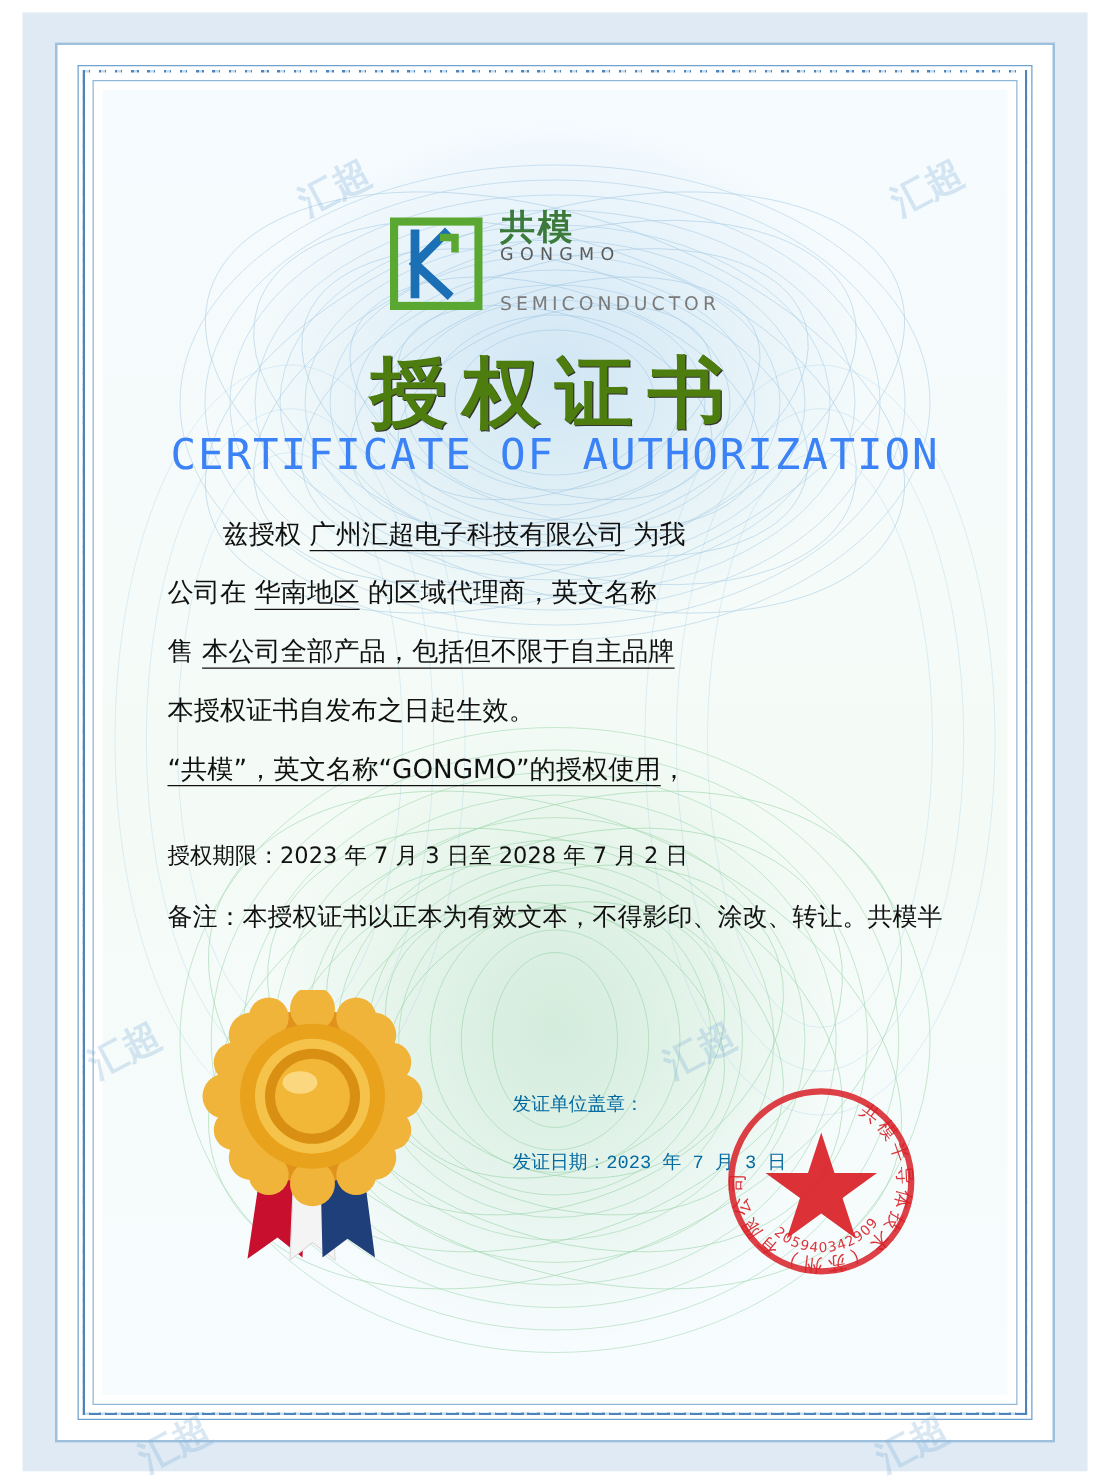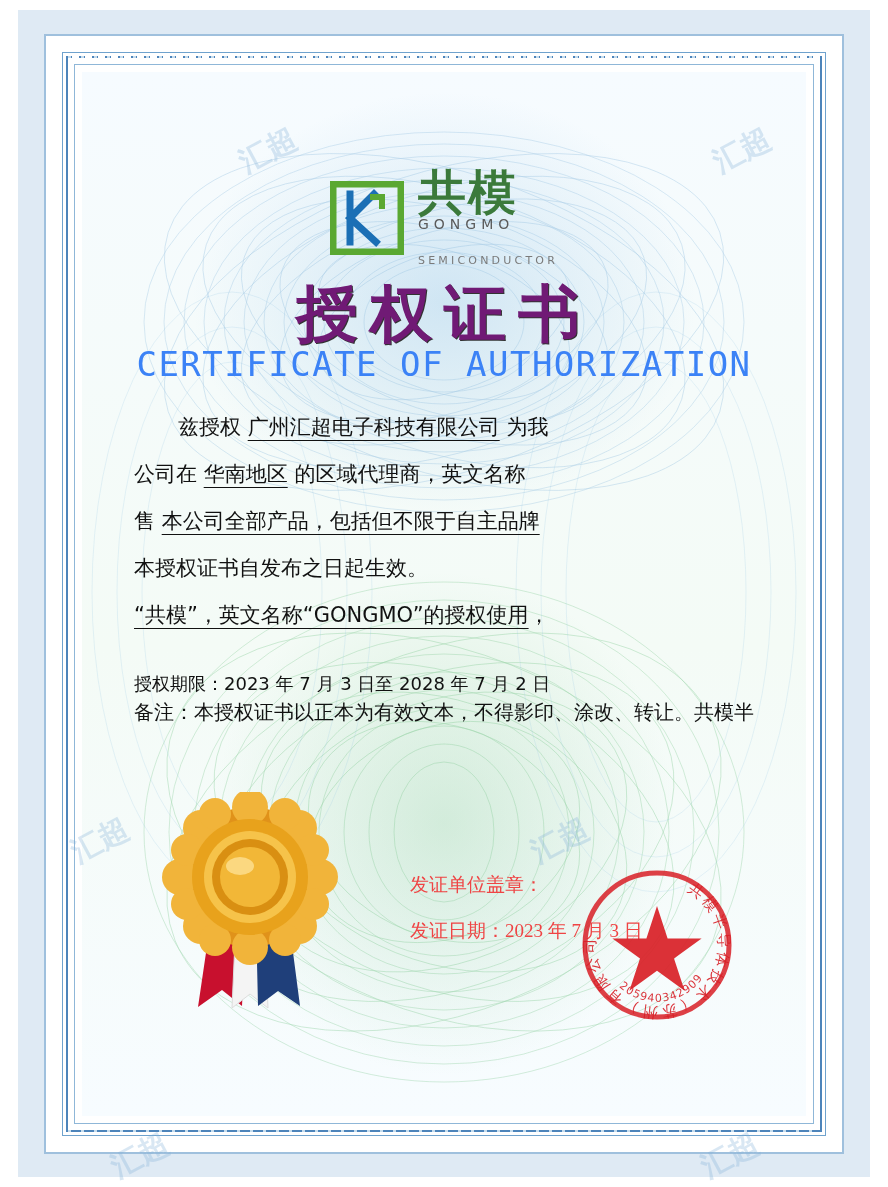--- a/index.html
+++ b/index.html
@@ -124,52 +124,52 @@
     justify-content: center;
     align-items: center;
     gap: 14px;
   }
   .logo-mark {
     width: 74px; height: 74px;
     position: relative;
   }
   .logo-text-cn {
     font-family: "DejaVu Sans", sans-serif;
-    font-size: 48px;
+    font-size: 28px;
     font-weight: bold;
     color: #3b7a3b;
     letter-spacing: 2px;
     line-height: 1;
   }
   .logo-text-en {
     font-family: "DejaVu Sans", sans-serif;
     font-size: 14px;
     letter-spacing: 5px;
     color: #5a5a5a;
     line-height: 1.15;
   }
   .logo-text-en2 {
     font-family: "DejaVu Sans", sans-serif;
-    font-size: 11px;
+    font-size: 15px;
     letter-spacing: 3.2px;
     color: #7a7a7a;
     line-height: 1.3;
     margin-top: 22px;
   }
 
   .title-cn {
     position: absolute;
     left: 0; top: 200px;
     width: 724px;
     text-align: center;
     font-family: "DejaVu Serif", serif;
     font-size: 62px;
     font-weight: bold;
     letter-spacing: 12px;
-    color: #701a75;
+    color: #4d7c0f;
     text-shadow: 1px 1px 0 #333;
   }
   .title-en {
     position: absolute;
     left: 0; top: 272px;
     width: 724px;
     text-align: center;
     font-family: "DejaVu Sans Mono", monospace;
     font-size: 34px;
     letter-spacing: 1.5px;
@@ -195,33 +195,33 @@
 
   .terms {
     position: absolute;
     left: 52px; top: 600px;
     width: 630px;
     font-family: "DejaVu Sans", sans-serif;
     color: #111111;
   }
   .terms-period {
     font-size: 18px;
-    margin-bottom: 3px;
+    margin-bottom: 24px;
   }
   .terms-note {
     font-size: 20px;
     line-height: 26px;
   }
 
   .sign-block {
     position: absolute;
     left: 328px; top: 790px;
-    font-family: Liberation Serif, serif;
-    font-size: 19px;
-    color: #ef4444;
+    font-family: Liberation Mono, monospace;
+    font-size: 15px;
+    color: #0369a1;
     line-height: 46px;
   }
 
   
   .medal {
     position: absolute;
     left: 68px; top: 720px;
     width: 200px; height: 230px;
   }
 

